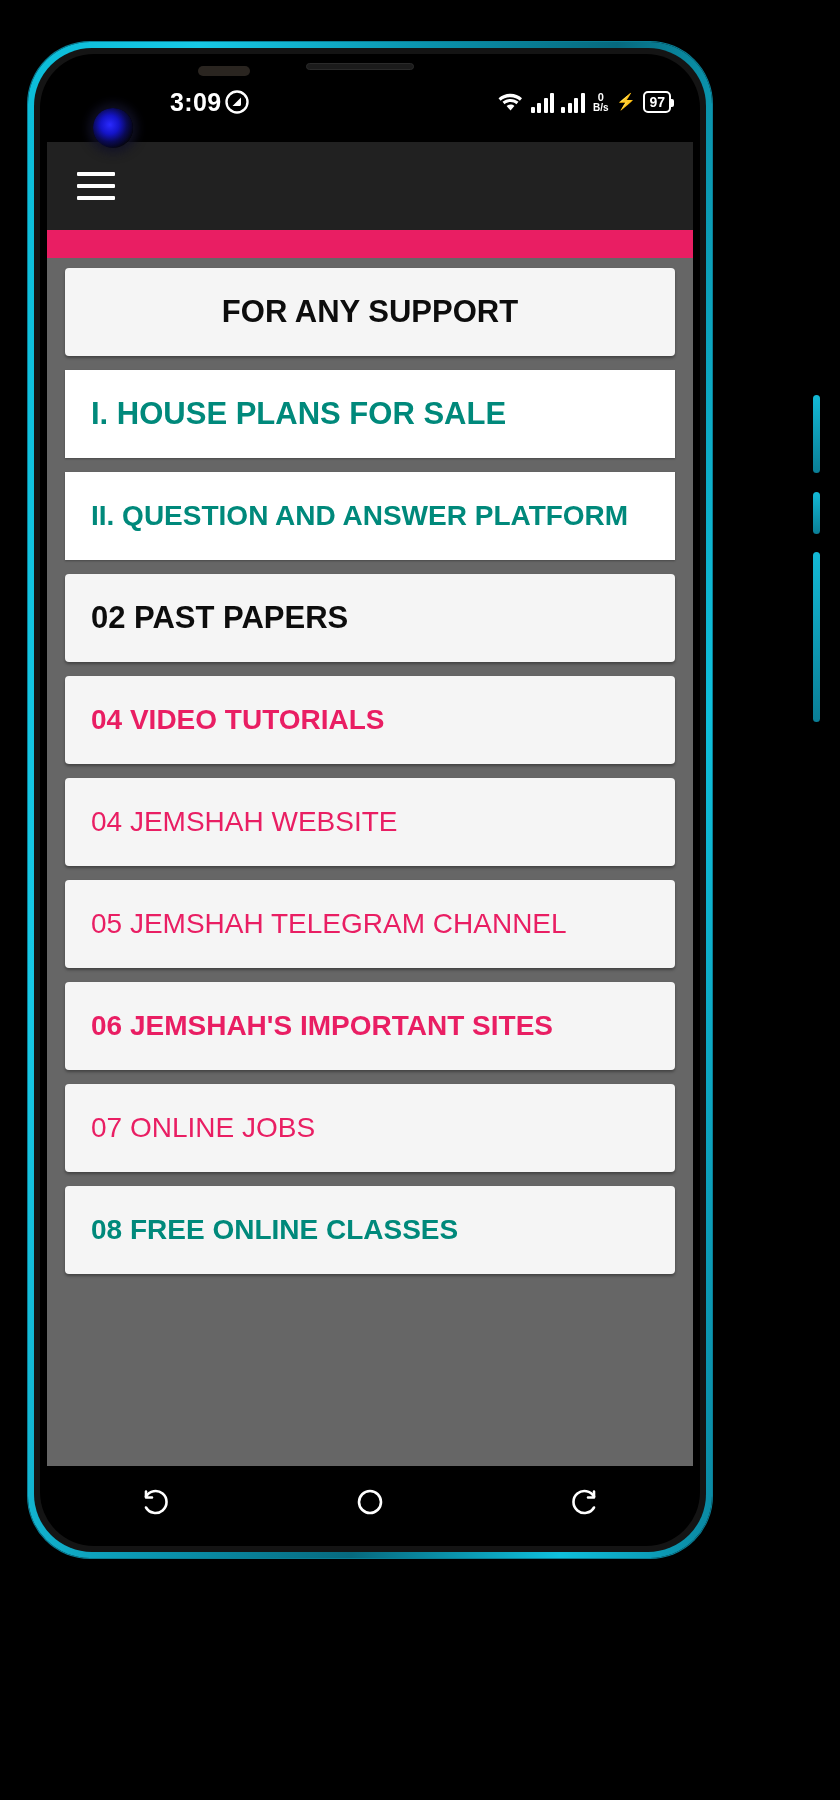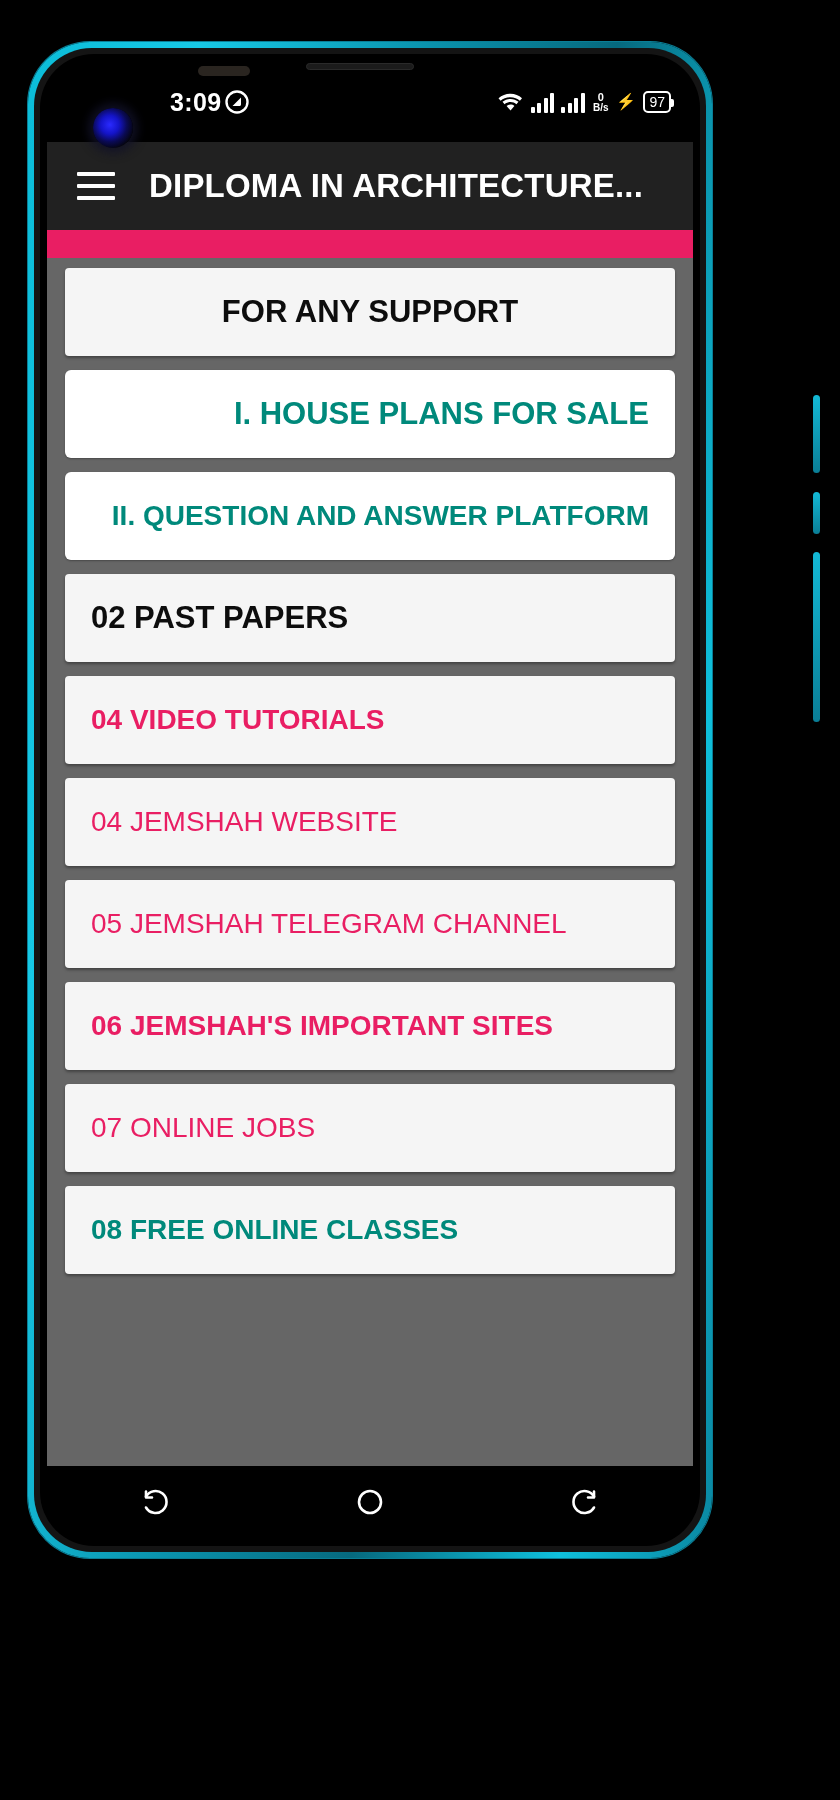--- a/index.html
+++ b/index.html
@@ -105,21 +105,21 @@
   .bars i:nth-child(4){ height: 20px; }
   .netspeed {
     display: flex; flex-direction: column; align-items: center;
     line-height: 1; color: #fff; margin-left: 1px;
   }
   .netspeed .n { font-size: 11px; font-weight: 700; }
   .netspeed .u { font-size: 10px; font-weight: 700; }
   .bolt { color: #fff; font-size: 16px; line-height: 1; margin-left: 1px; }
   .batt {
     border: 2px solid #fff; border-radius: 5px;
-    padding: 1px 4px; color: #fff; font-size: 14px; font-weight: 400;
+    padding: 1px 4px; color: #fff; font-size: 14px; font-weight: 700;
     position: relative;
   }
   .batt::after {
     content:""; position:absolute; right:-5px; top: 6px;
     width: 3px; height: 8px; background:#fff; border-radius: 0 2px 2px 0;
   }
 
   
   .appbar {
     position: absolute; left: 0; top: 80px;
@@ -160,21 +160,21 @@
   }
   .card {
     margin: 0 18px 14px 18px;
     min-height: 88px;
     display: flex; align-items: center;
     padding: 0 26px;
     background: #f5f5f5;
     border-radius: 4px;
     box-shadow: 0 2px 3px rgba(0,0,0,0.35);
   }
-  .card.sharp { border-radius: 6px; background: #ffffff; box-shadow: 0 1px 2px rgba(0,0,0,0.3); justify-content: flex-end; }
+  .card.sharp { border-radius: 0; background: #ffffff; box-shadow: 0 1px 2px rgba(0,0,0,0.3); }
   .card.center { justify-content: center; }
   .card-label { font-size: 29px; line-height: 1.12; white-space: pre; }
   .w-bold { font-weight: 700; }
   .w-reg  { font-weight: 400; }
   .c-black { color: #0d0d0d; }
   .c-teal  { color: #00897b; }
   .c-pink  { color: #e91e63; }
   .fs-big  { font-size: 31px; }
   .fs-mid  { font-size: 28px; }
 
@@ -243,21 +243,20 @@
         <div class="batt">97</div>
       </div>
     </div>
 
     <div class="appbar">
       <div class="hamburger">
         <span></span>
           <span></span>
           <span></span>
       </div>
-      <div class="appbar-title">DIPLOMA IN ARCHITECTURE...</div>
     </div>
 
     <div class="accent-strip"></div>
 
     <div class="listarea" id="listarea">
         <div class="card center">
           <span class="card-label c-black w-bold fs-big">FOR ANY SUPPORT</span>
         </div>
         <div class="card sharp">
           <span class="card-label c-teal w-bold fs-big">I. HOUSE PLANS FOR SALE</span>

